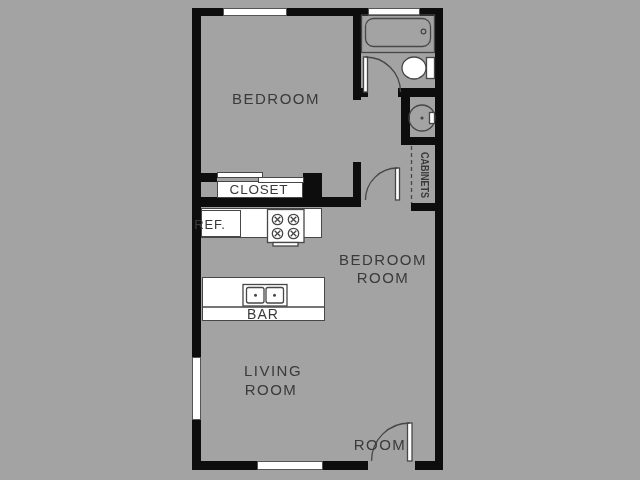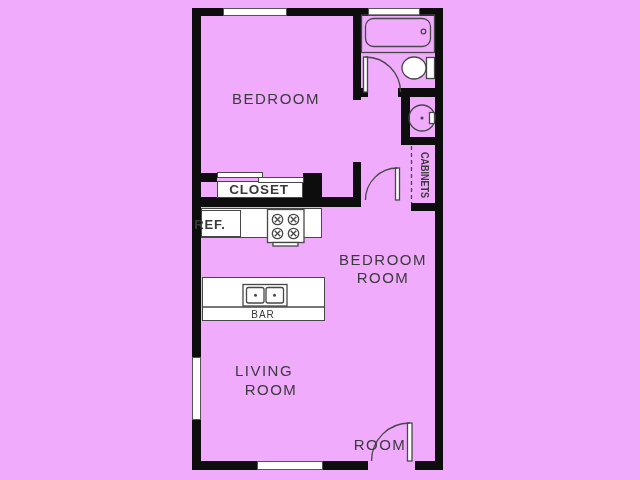--- a/index.html
+++ b/index.html
@@ -1,24 +1,24 @@
 <!DOCTYPE html>
 <html><head>
 <meta charset="utf-8">
 <style>
   html,body{margin:0;padding:0;background:#ffffff;}
-  .fp{position:relative;width:640px;height:480px;background:#f0abfc;overflow:hidden;
+  .fp{position:relative;width:640px;height:480px;background:#a3a3a3;overflow:hidden;
       font-family:"Liberation Sans",sans-serif;}
   .wall{position:absolute;background:#0d0d0d;}
   .win{position:absolute;background:#ffffff;border:1px solid #555555;box-sizing:border-box;}
   .box{position:absolute;background:#ffffff;border:1px solid #474747;box-sizing:border-box;}
   .lbl{position:absolute;color:#3a3a3a;font-size:15px;letter-spacing:1.5px;white-space:nowrap;
        transform:translate(-50%,-50%);}
-  .lbl.sm{font-size:13px;letter-spacing:0.8px;font-weight:bold;}
-  .lbl.xs{font-size:10px;letter-spacing:1px;}
+  .lbl.sm{font-size:13px;letter-spacing:0.8px;}
+  .lbl.xs{font-size:14px;letter-spacing:1px;}
   .lbl.cab{font-size:10px;font-weight:700;letter-spacing:0;
        transform:translate(-50%,-50%) rotate(90deg) scaleX(0.9);}
   svg{position:absolute;left:0;top:0;}
 </style>
 </head>
 <body>
 
 <div class="fp">
 
   <div class="wall" style="left:192px;top:8px;width:251px;height:8px"></div>
@@ -96,18 +96,18 @@
       <path d="M 409.5 423 A 38 38 0 0 0 371.5 461"></path>
     </g>
   </svg>
 
   <div class="lbl" style="left:276px;top:98px">BEDROOM</div>
   <div class="lbl sm" style="left:259px;top:189px;font-size:13.5px">CLOSET</div>
   <div class="lbl sm" style="left:210px;top:224px">REF.</div>
   <div class="lbl" style="left:383px;top:259px">BEDROOM</div>
   <div class="lbl" style="left:383px;top:277px">ROOM</div>
   <div class="lbl xs" style="left:263px;top:314px">BAR</div>
-  <div class="lbl" style="left:264px;top:370px">LIVING</div>
+  <div class="lbl" style="left:273px;top:370px">LIVING</div>
   <div class="lbl" style="left:271px;top:389px">ROOM</div>
   <div class="lbl" style="left:380px;top:444px">ROOM</div>
   <div class="lbl cab" style="left:424px;top:175px">CABINETS</div>
 
 </div>
 
 </body></html>

